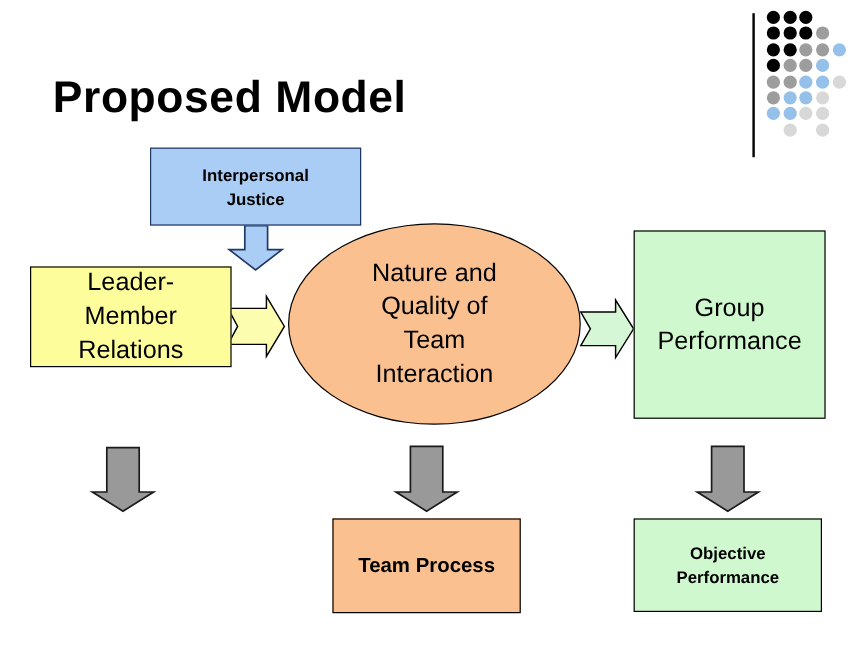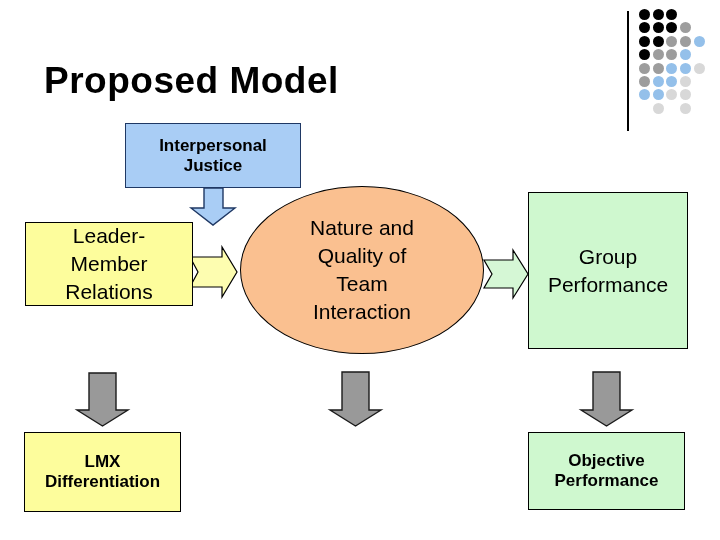--- a/index.html
+++ b/index.html
@@ -41,21 +41,21 @@
     position: absolute;
     box-sizing: border-box;
     display: flex;
     align-items: center;
     justify-content: center;
     text-align: center;
     color: #000;
   }
   .node .node-label { white-space: pre-line; }
   .label-lg { font-size: 21px; line-height: 28px; font-weight: 400; }
-  .label-sm { font-size: 17px; line-height: 20px; font-weight: 700; }
+  .label-sm { font-size: 14px; line-height: 20px; font-weight: 700; }
   .label-md { font-size: 17px; line-height: 22px; font-weight: 700; }
 
   .node-interpersonal {
     left: 125px; top: 123px; width: 176px; height: 65px;
     background: var(--blue-fill);
     border: 1.5px solid var(--blue-border);
   }
   .node-leader {
     left: 25px; top: 222px; width: 168px; height: 84px;
     background: var(--yellow-fill);
@@ -171,24 +171,23 @@
 Quality of
 Team
 Interaction</span>
   </div>
 
   <div class="node node-group">
     <span class="node-label label-lg">Group
 Performance</span>
   </div>
 
-  <div class="node node-lmx">
-    <span class="node-label label-sm">LMX
-Differentiation</span>
+
+  <div class="node node-teamprocess">
+    <span class="node-label label-md">Team Process</span>
   </div>
-
 
   <div class="node node-objective">
     <span class="node-label label-sm">Objective
 Performance</span>
   </div>
 
 </div>
 
 </body></html>

